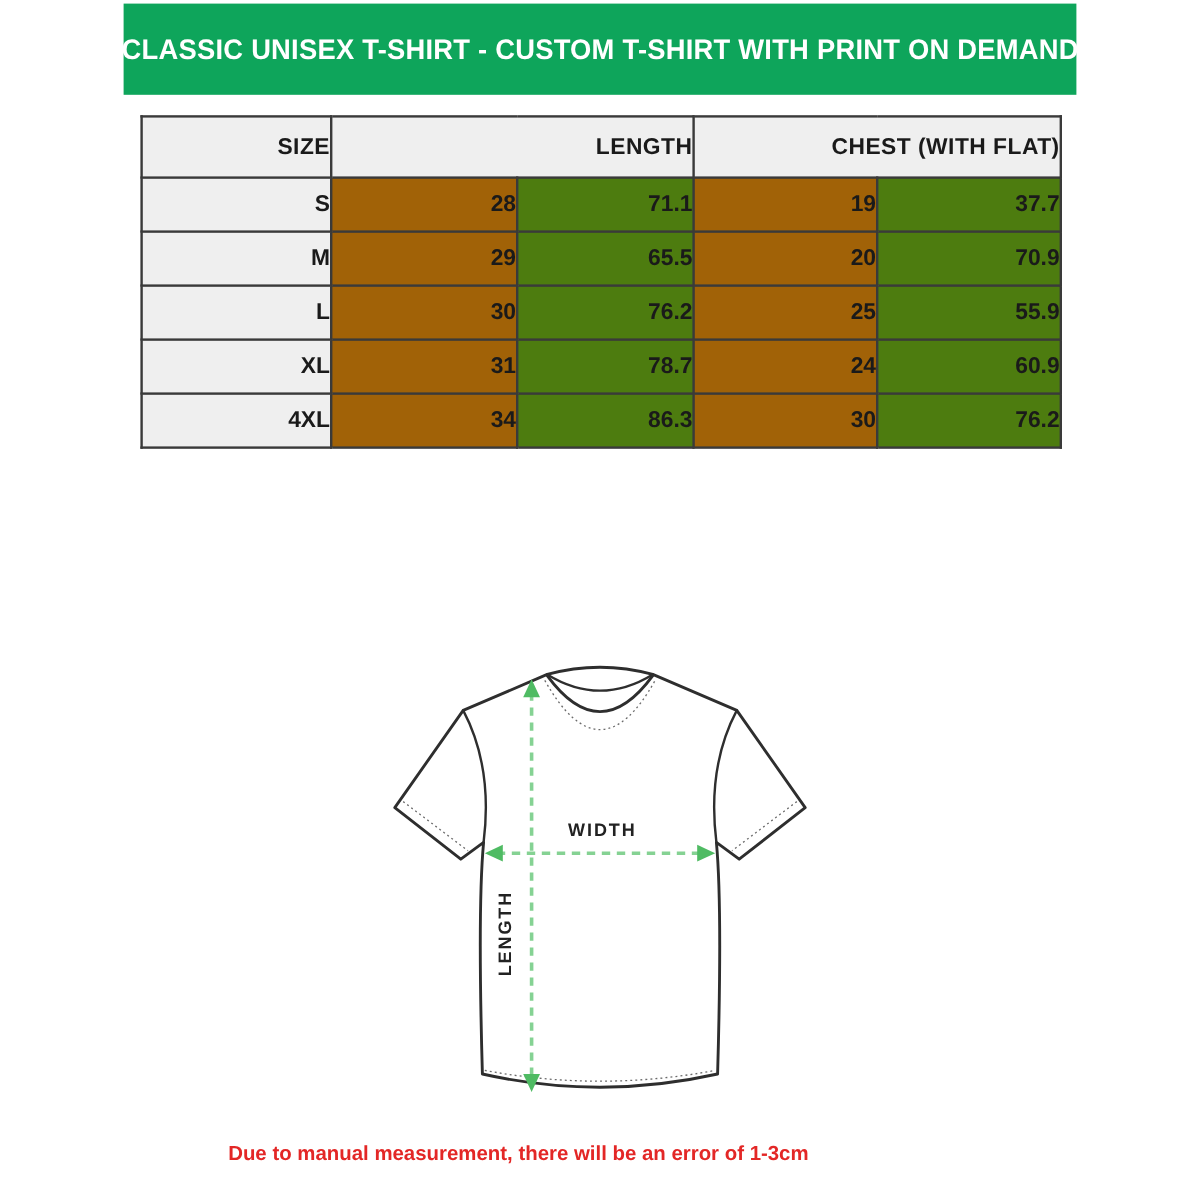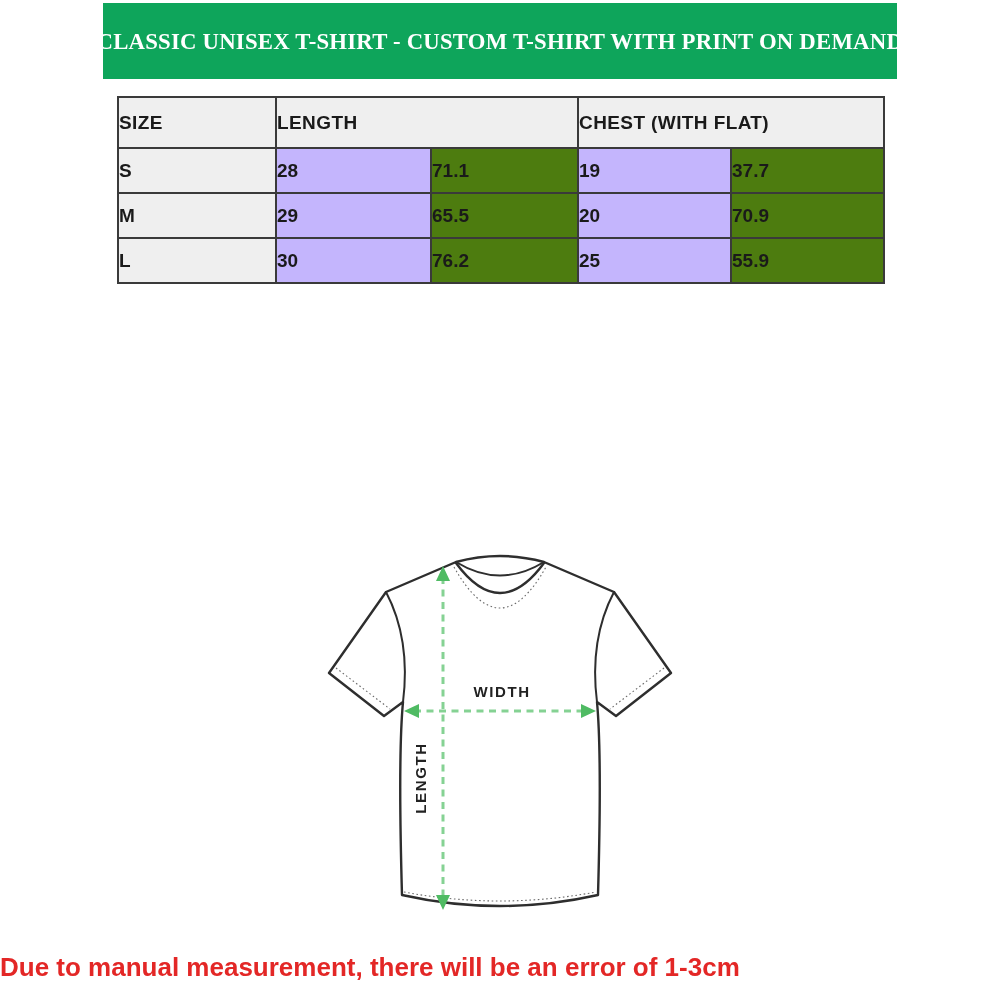--- a/index.html
+++ b/index.html
@@ -11,21 +11,21 @@
     font-family: "Liberation Sans", "DejaVu Sans", sans-serif;
     color: #111;
   }
 
   
   .banner {
     position: absolute;
     left: 103px; top: 3px;
     width: 794px; height: 76px;
     background: #0ea55b;
-    display: flex; align-items: center; justify-content: center; font-family: Liberation Serif, serif;
+    display: flex; align-items: center; justify-content: center;
   }
   .banner-title {
     color: #ffffff;
     font-size: 23.5px;
     font-weight: bold;
     letter-spacing: 0.2px;
     white-space: nowrap;
     transform: scaleX(0.97);
   }
 
@@ -36,34 +36,34 @@
     width: 766px;
   }
   table.size-table {
     width: 100%;
     border-collapse: collapse;
     table-layout: fixed;
     border: 2px solid #3a3a3a;
   }
   table.size-table th, table.size-table td {
     border: 2px solid #3a3a3a;
-    text-align: left;
+    text-align: right;
     vertical-align: middle;
     font-size: 19px;
     color: #1a1a1a;
   }
   table.size-table thead tr { height: 51px; }
   table.size-table tbody tr { height: 45px; }
   table.size-table th {
     background: #efefef;
     font-weight: bold;
     letter-spacing: 0.4px;
   }
   td.c-size { background: #efefef; font-weight: bold; }
-  td.c-in   { background: #c4b5fd; font-weight: 600; }
+  td.c-in   { background: #a16207; font-weight: 600; }
   td.c-cm   { background: #4d7c0f; font-weight: 600; }
 
   
   .diagram {
     position: absolute;
     left: 300px; top: 545px;
     width: 400px; height: 400px;
   }
   .shirt-line { fill: none; stroke: #2e2e2e; stroke-width: 2.4; stroke-linejoin: round; stroke-linecap: round; }
   .stitch { fill: none; stroke: #6b6b6b; stroke-width: 1.1; stroke-dasharray: 1.6 2.6; }
@@ -73,21 +73,22 @@
     font-size: 15px; font-weight: bold;
     letter-spacing: 1.6px;
     fill: #222222;
   }
 
   
   .footer-note {
     position: absolute;
     left: 0; top: 952px;
     width: 864px;
-    font-size: 26px;
+    text-align: center;
+    font-size: 17px;
     font-weight: bold;
     color: #e32726;
   }
 </style>
 </head>
 <body>
 
 <div class="banner">
   <div class="banner-title">CLASSIC UNISEX T-SHIRT - CUSTOM T-SHIRT WITH PRINT ON DEMAND</div>
 </div>
@@ -122,20 +123,34 @@
           <td class="c-cm">65.5</td>
           <td class="c-in">20</td>
           <td class="c-cm">70.9</td>
         </tr>
         <tr>
           <td class="c-size">L</td>
           <td class="c-in">30</td>
           <td class="c-cm">76.2</td>
           <td class="c-in">25</td>
           <td class="c-cm">55.9</td>
+        </tr>
+        <tr>
+          <td class="c-size">XL</td>
+          <td class="c-in">31</td>
+          <td class="c-cm">78.7</td>
+          <td class="c-in">24</td>
+          <td class="c-cm">60.9</td>
+        </tr>
+        <tr>
+          <td class="c-size">4XL</td>
+          <td class="c-in">34</td>
+          <td class="c-cm">86.3</td>
+          <td class="c-in">30</td>
+          <td class="c-cm">76.2</td>
         </tr>
       </tbody>
   </table>
 </div>
 
 <svg class="diagram" viewBox="0 0 400 400">
 
   <path class="shirt-line" style="fill:#ffffff" d="M 156 17
            L 86 47
            L 29 128

